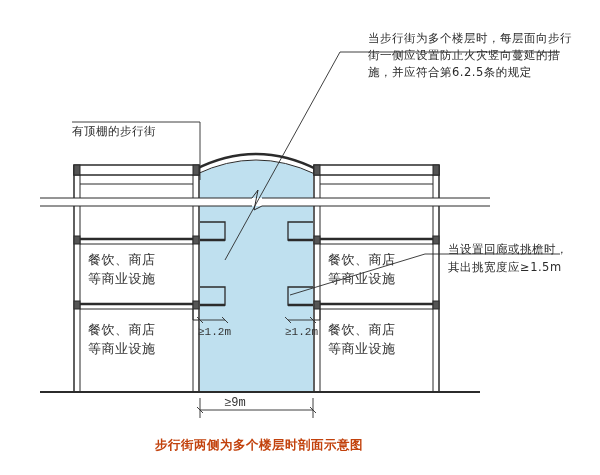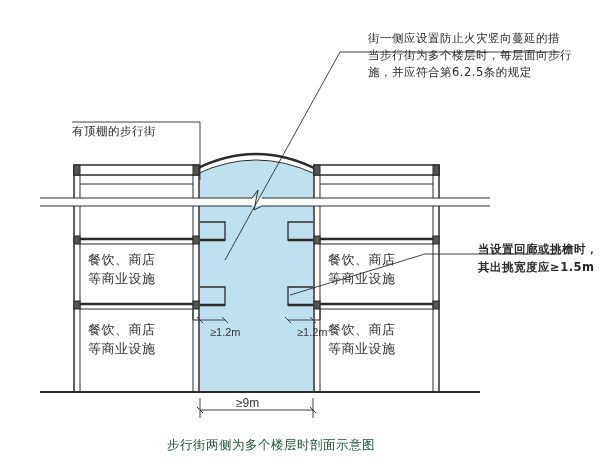--- a/index.html
+++ b/index.html
@@ -1,24 +1,24 @@
 <!DOCTYPE html>
 <html><head>
 <meta charset="utf-8">
 <style>
   html,body{margin:0;padding:0;background:#ffffff;}
   body{width:600px;height:475px;position:relative;overflow:hidden;font-family:"DejaVu Sans","Liberation Sans",sans-serif;}
   #diagram{position:absolute;left:0;top:0;width:600px;height:475px;}
   .lbl{position:absolute;color:#2a2a2a;font-size:11.5px;line-height:17px;letter-spacing:0.5px;white-space:nowrap;}
   .note-top{left:368px;top:30px;}
   .note-roof{left:72px;top:123px;}
-  .note-side{left:478px;top:240px;line-height:18px;font-weight:bold;}
+  .note-side{left:448px;top:240px;line-height:18px;}
   .room{position:absolute;color:#333;font-size:13px;line-height:19px;text-align:left;letter-spacing:0.5px;}
-  .dim{position:absolute;color:#333;font-size:11px;font-family:Liberation Sans, sans-serif;margin-left:12px;}
-  .caption{position:absolute;left:167px;top:437px;font-size:12.5px;color:#14532d;font-weight:normal;letter-spacing:0.5px;}
+  .dim{position:absolute;color:#333;font-size:11px;font-family:Liberation Mono, monospace;}
+  .caption{position:absolute;left:155px;top:437px;font-size:12.5px;color:#c2410c;font-weight:bold;letter-spacing:0.5px;}
 </style>
 </head>
 <body>
 
 <svg id="diagram" width="600" height="475" viewBox="0 0 600 475">
 
   <path d="M200,173 L200,392 L313,392 L313,173 Q256,148 200,173 Z" fill="#bfe0ef" stroke="none"></path>
 
   <path d="M194,170 Q256,138 318,170" fill="none" stroke="#2b2b2b" stroke-width="2.5"></path>
   <path d="M197,174 Q256,146 315,174" fill="none" stroke="#2b2b2b" stroke-width="1"></path>
@@ -111,22 +111,22 @@
     <line x1="310" y1="317" x2="316" y2="323"></line>
     <line x1="200" y1="398" x2="200" y2="418"></line>
     <line x1="313" y1="398" x2="313" y2="418"></line>
     <line x1="200" y1="410" x2="313" y2="410"></line>
     <line x1="197" y1="407" x2="203" y2="413"></line>
     <line x1="310" y1="407" x2="316" y2="413"></line>
   </g>
 </svg>
 
 <div class="lbl note-top">
+  <div>当步行街为多个楼层时，每层面向步行</div>
   <div>街一侧应设置防止火灾竖向蔓延的措</div>
-  <div>当步行街为多个楼层时，每层面向步行</div>
   <div>施，并应符合第6.2.5条的规定</div>
 </div>
 
 <div class="lbl note-roof">有顶棚的步行街</div>
 
 <div class="lbl note-side">
   <div>当设置回廊或挑檐时，</div>
   <div>其出挑宽度应≥1.5m</div>
 </div>
 

